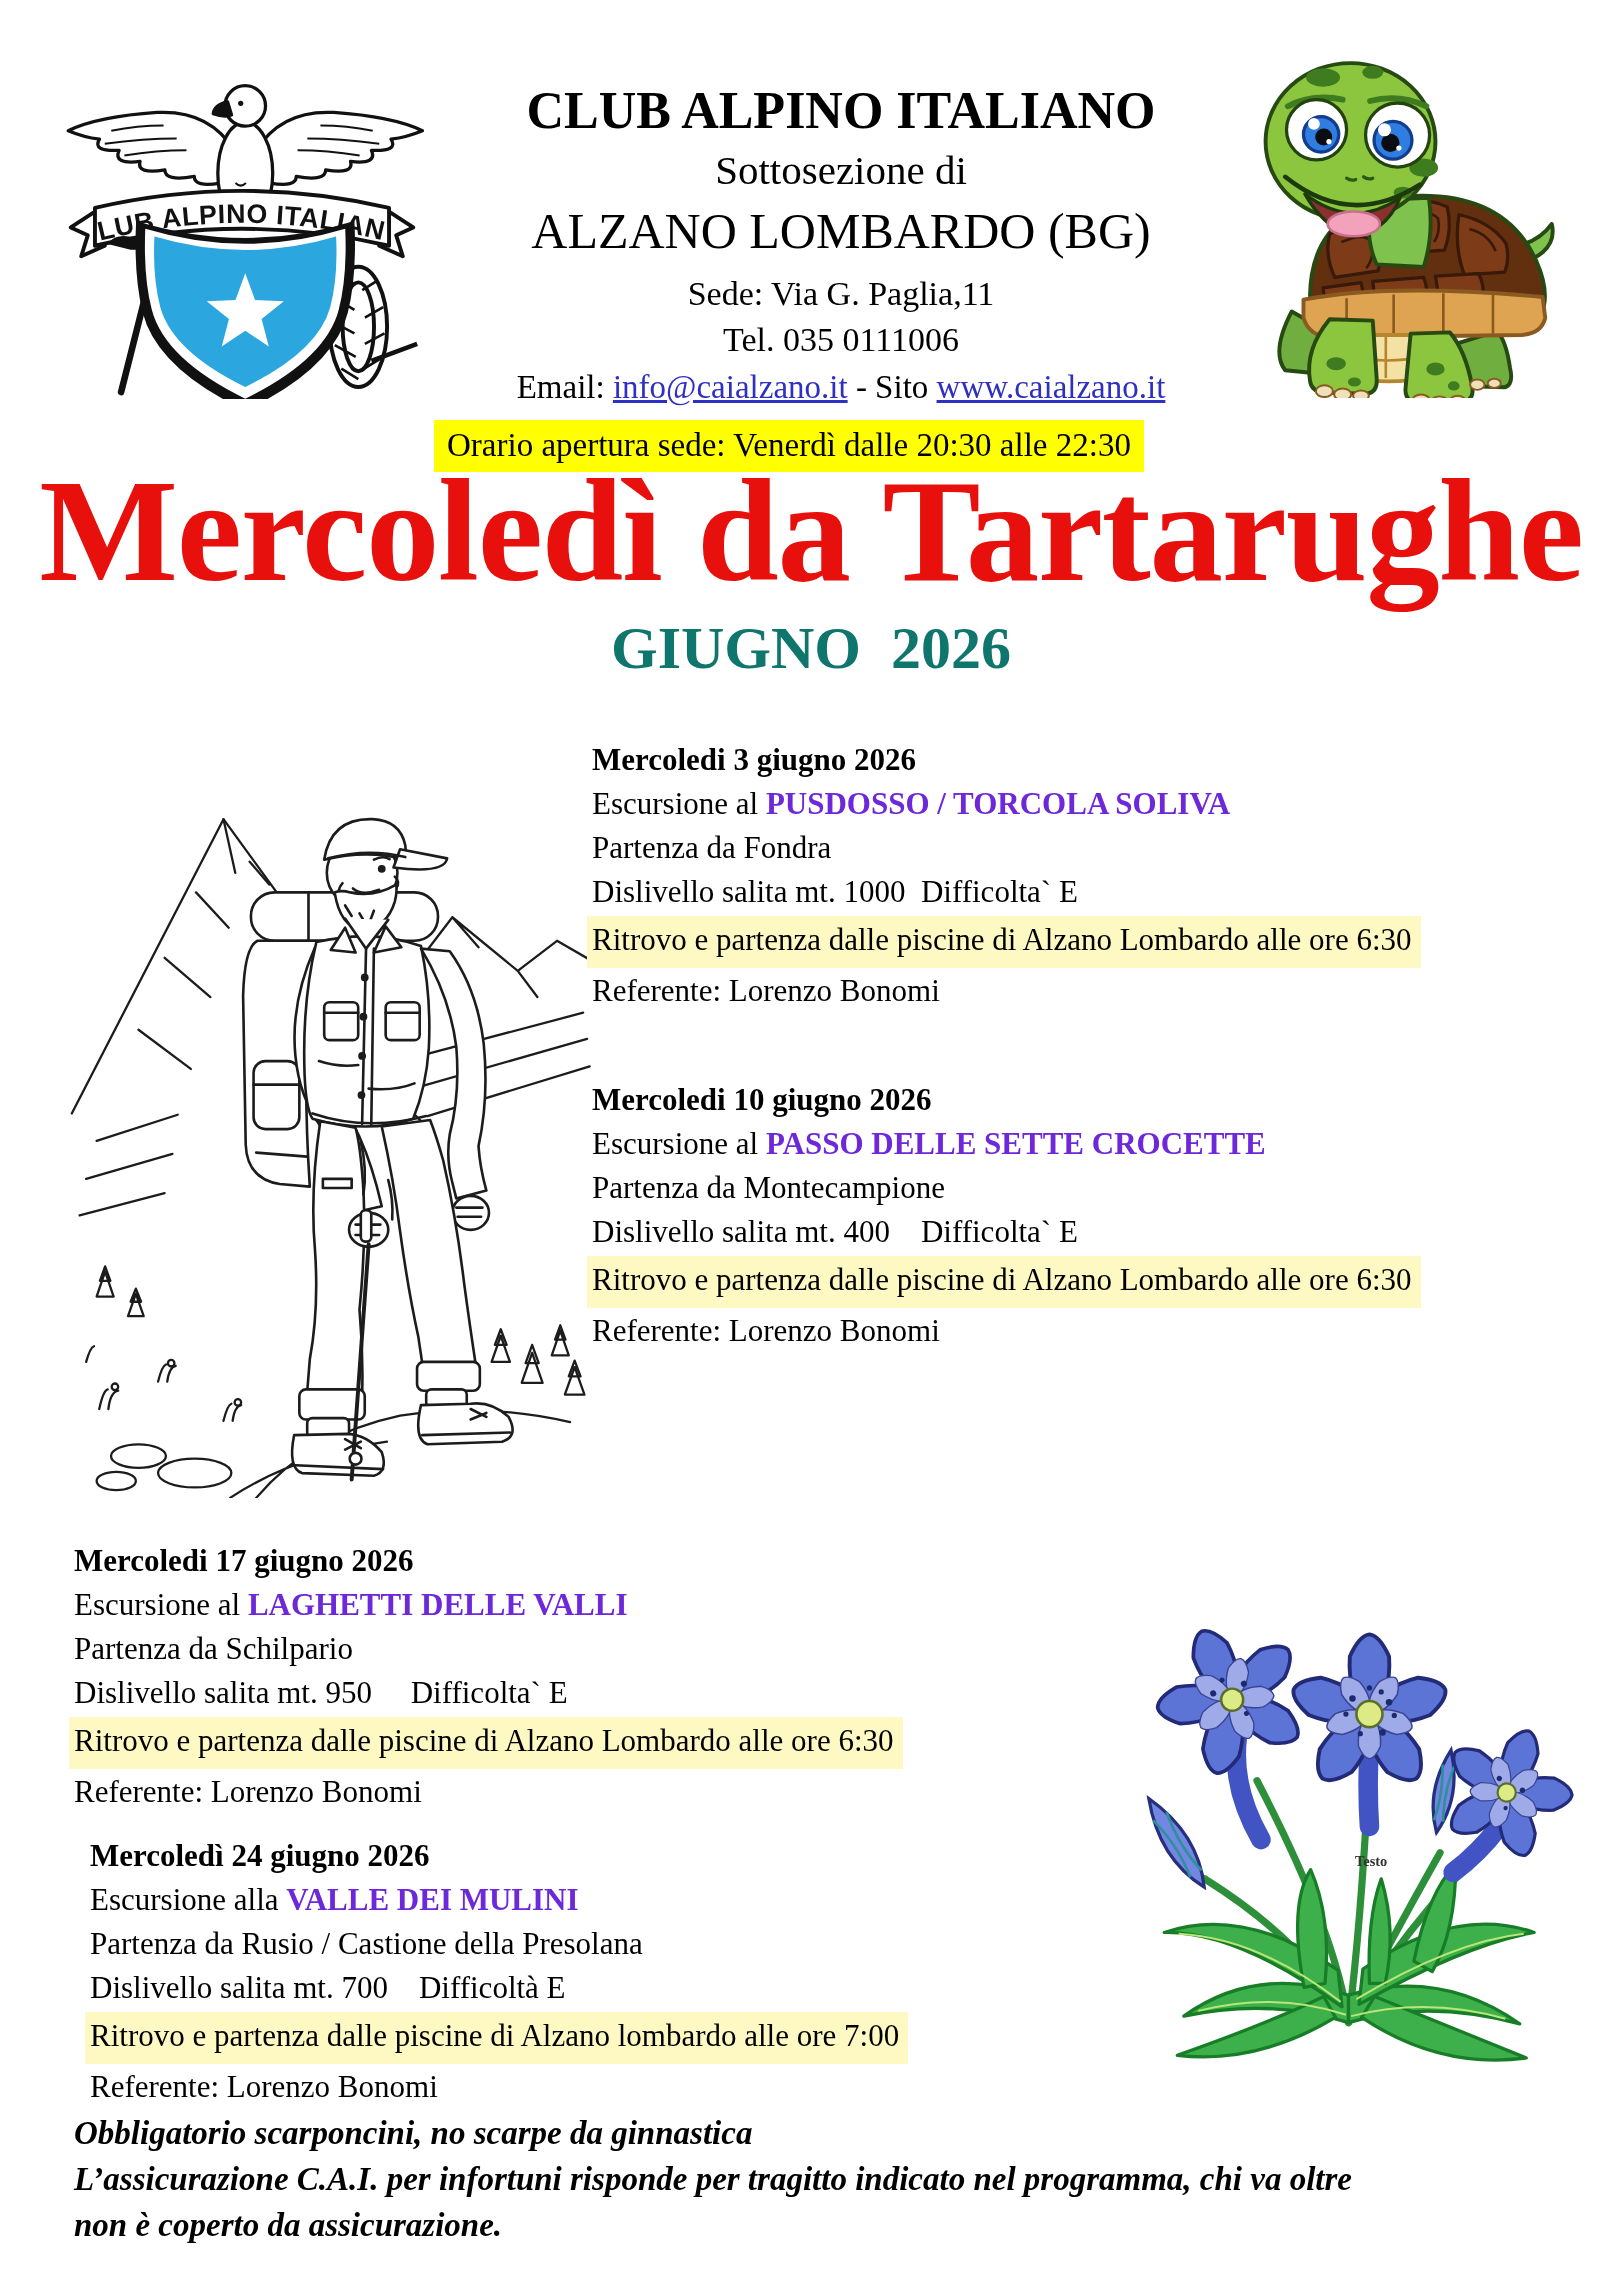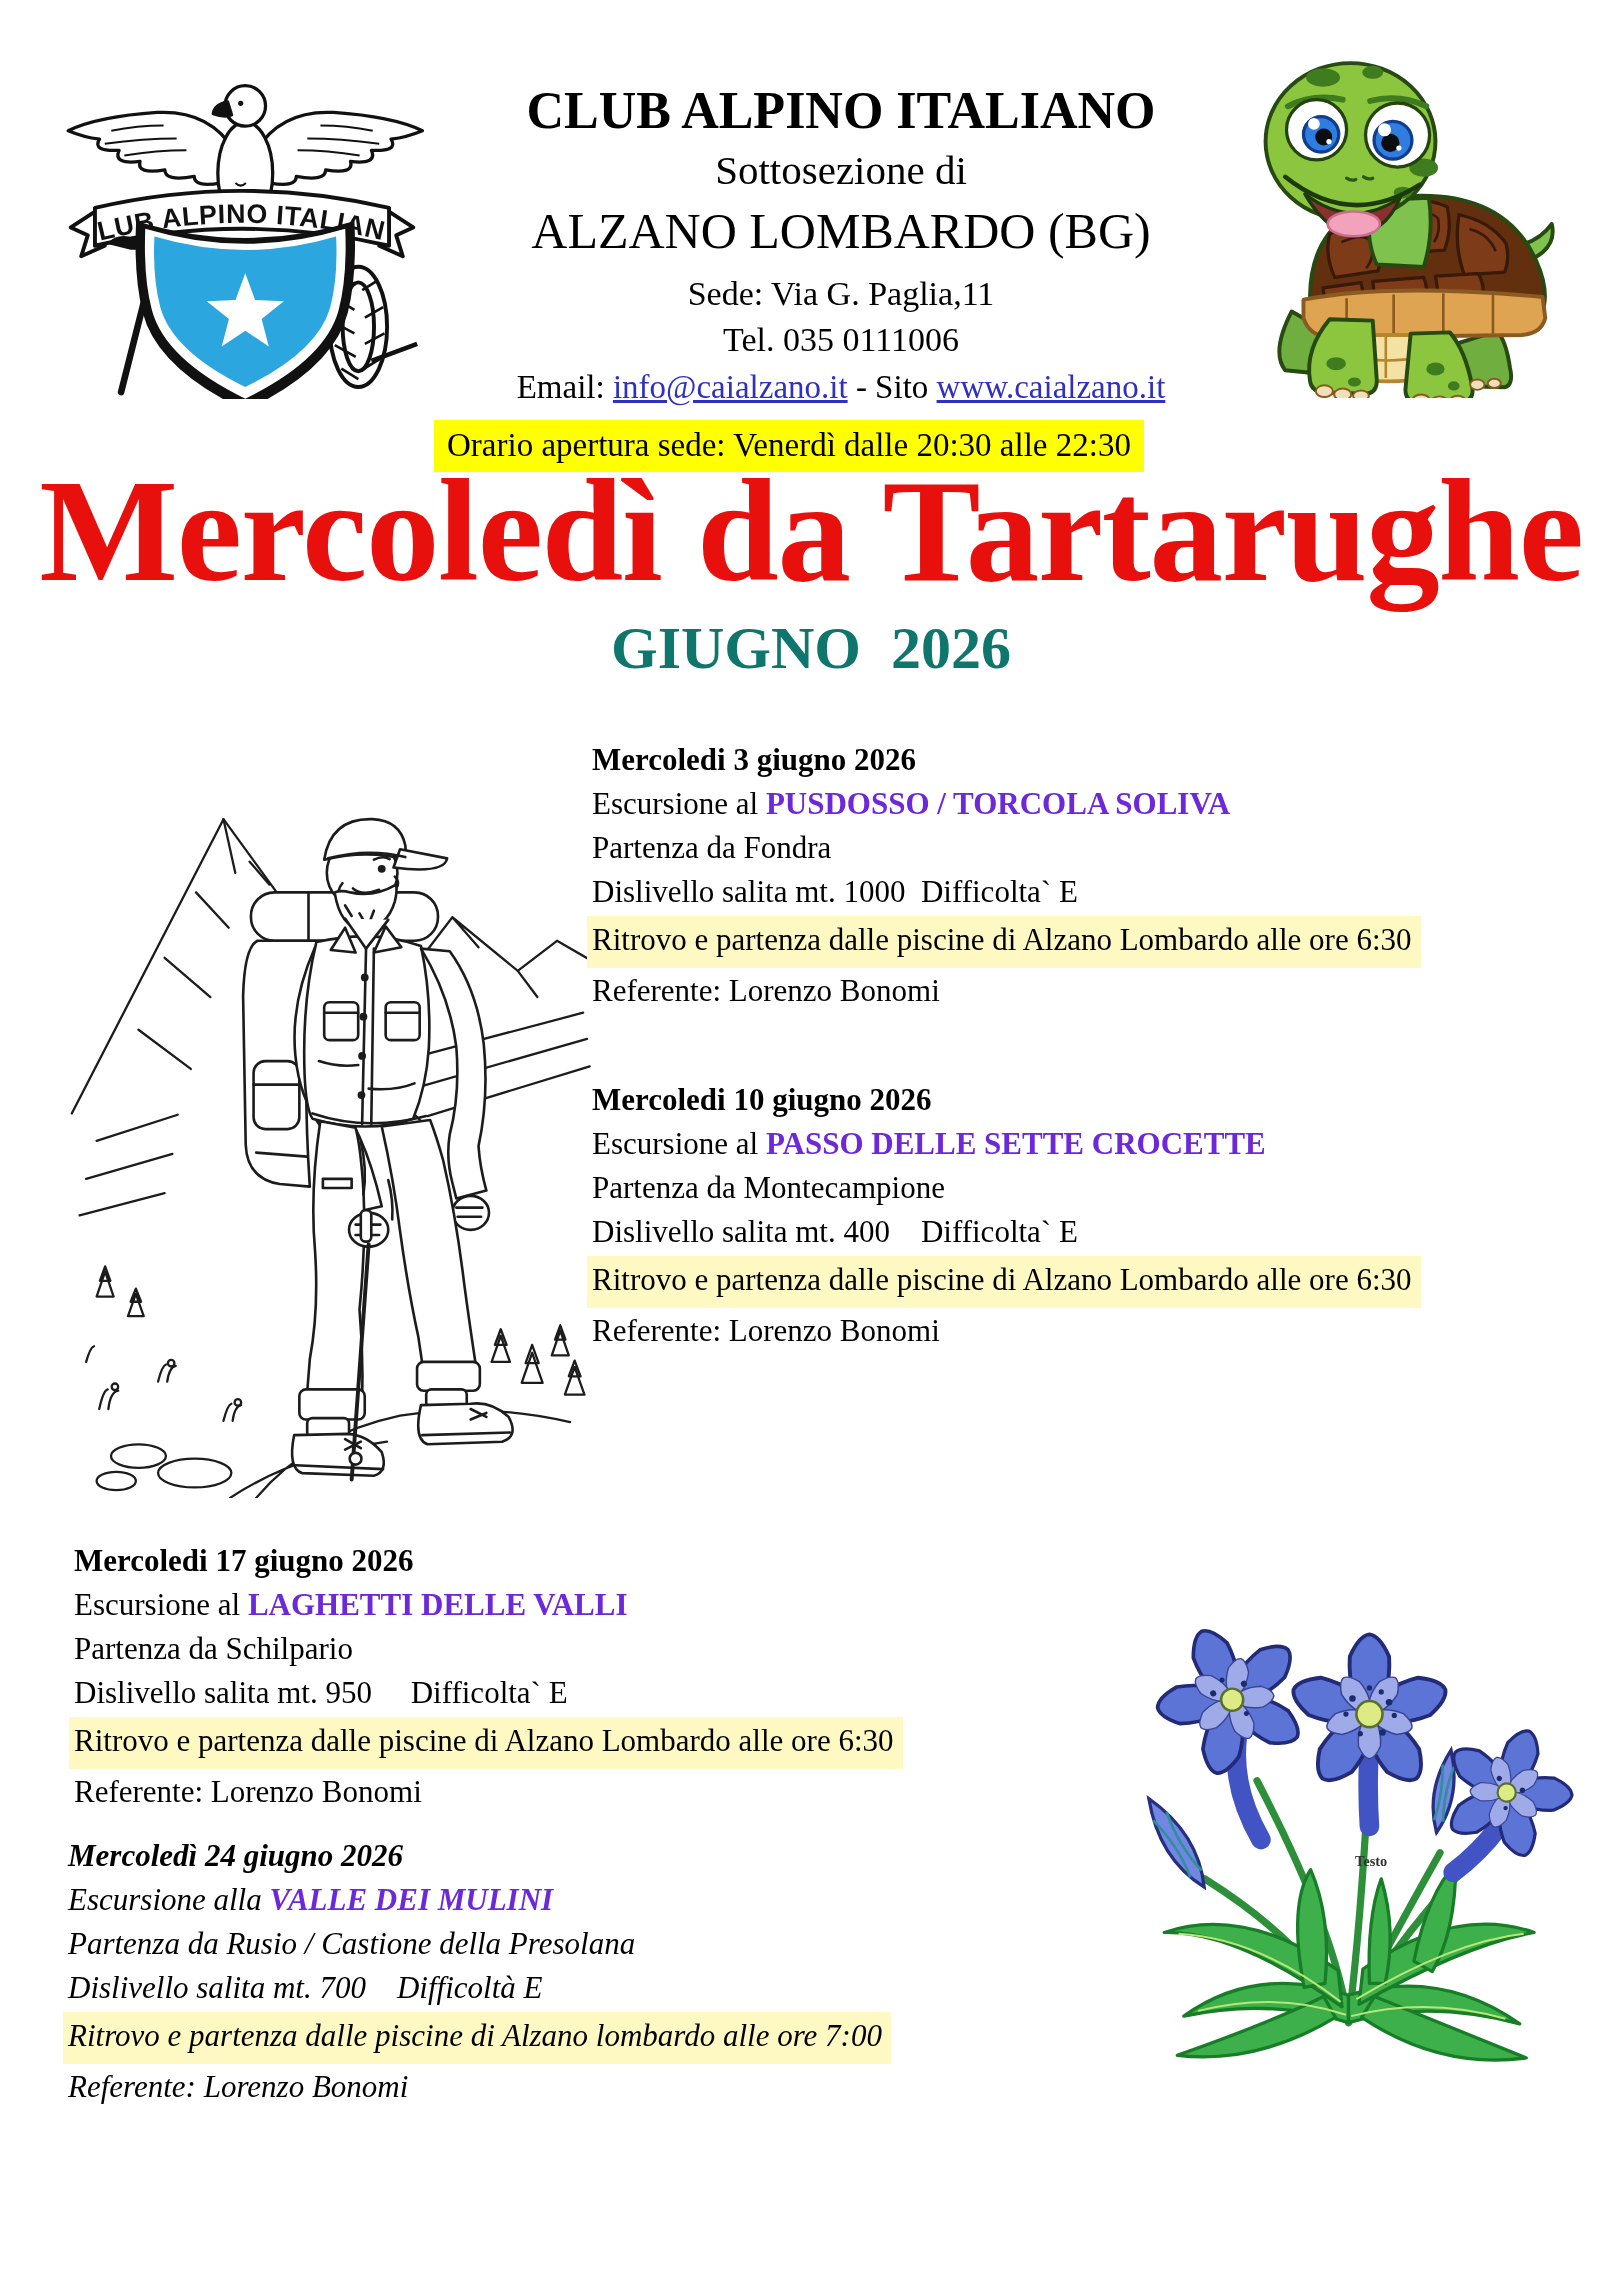--- a/index.html
+++ b/index.html
@@ -34,21 +34,21 @@
   
   .event { position:absolute; width:1040px; font-size:31px; line-height:44px; }
   .event .line { white-space:pre-wrap; }
   .event .date { font-weight:bold; }
   .event .dest { color:#6d28d9; font-weight:bold;text-align:center; }
   .event .meet-line { margin:2px 0 1.3px; }
   .event .meet { display:inline-block; background:#fef9c3; padding:2px 9.2px 5.9px 5.2px; margin-left:-5.2px; }
   .e1 { left:592px; top:738px; }
   .e2 { left:592px; top:1078px; }
   .e3 { left:74px; top:1539px; width:1021px; }
-  .e4 { left:68px; top:1834px; width:1021px;font-style:italic; }
+  .e4 { left:90px; top:1834px; width:1021px; }
   
   .footer-note {
     position:absolute; left:74px; top:2110px; width:1498px;
     font-size:33px; line-height:46px; font-weight:bold; font-style:italic;
   }
   
   .img { position:absolute; }
   .img svg { width:100%; height:100%; display:block; }
   .logo    { left:59px;   top:52px;   width:366px; height:347px; }
   .turtle  { left:1195px; top:38px;   width:379px; height:360px; }
@@ -416,15 +416,20 @@
         <g fill="#1c2a6e">
             <circle cx="26" cy="-14" r="5"></circle>
             <circle cx="-22" cy="-20" r="5"></circle>
             <circle cx="8" cy="28" r="4"></circle>
           </g>
       </g>
       <text x="430" y="460" font-size="22" font-weight="bold" fill="#333">Testo</text>
     </svg>
   </div>
 
+  <div class="footer-note">
+    <div>Obbligatorio scarponcini, no scarpe da ginnastica</div>
+    <div>L’assicurazione C.A.I. per infortuni risponde per tragitto indicato nel programma, chi va oltre</div>
+    <div>non è coperto da assicurazione.</div>
+  </div>
 
 </div>
 
 
 </body></html>

